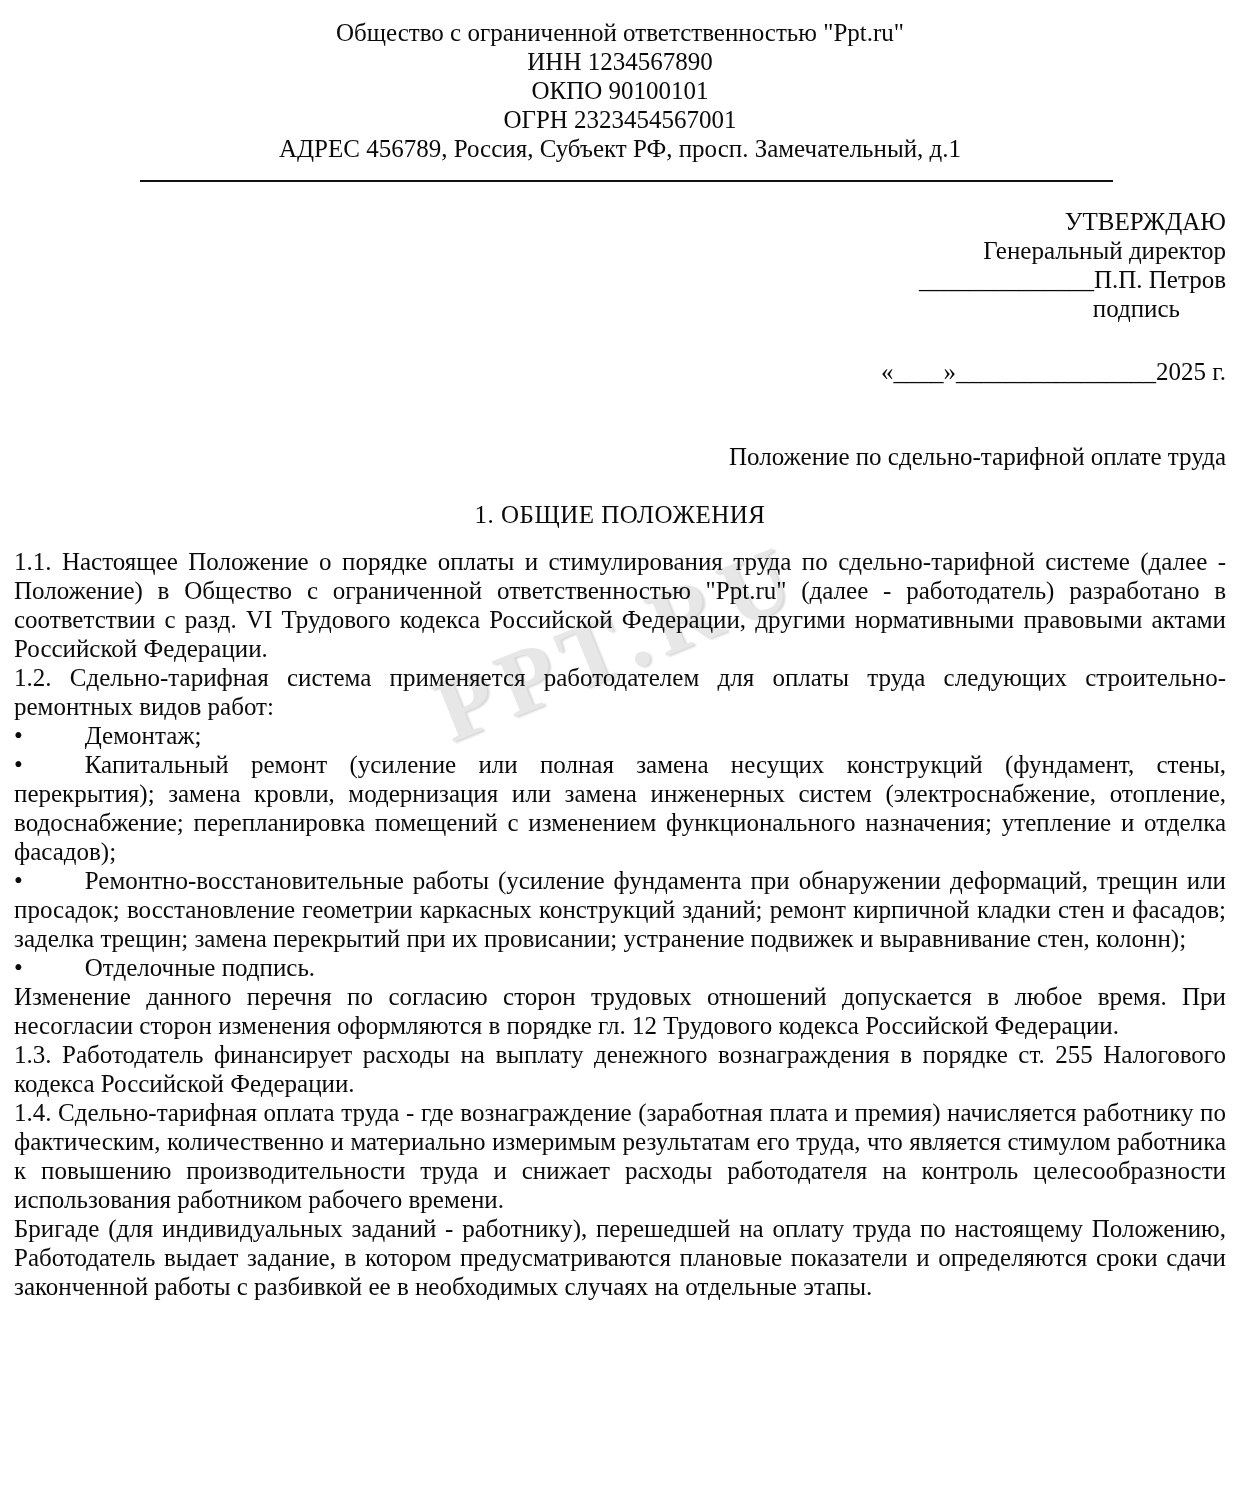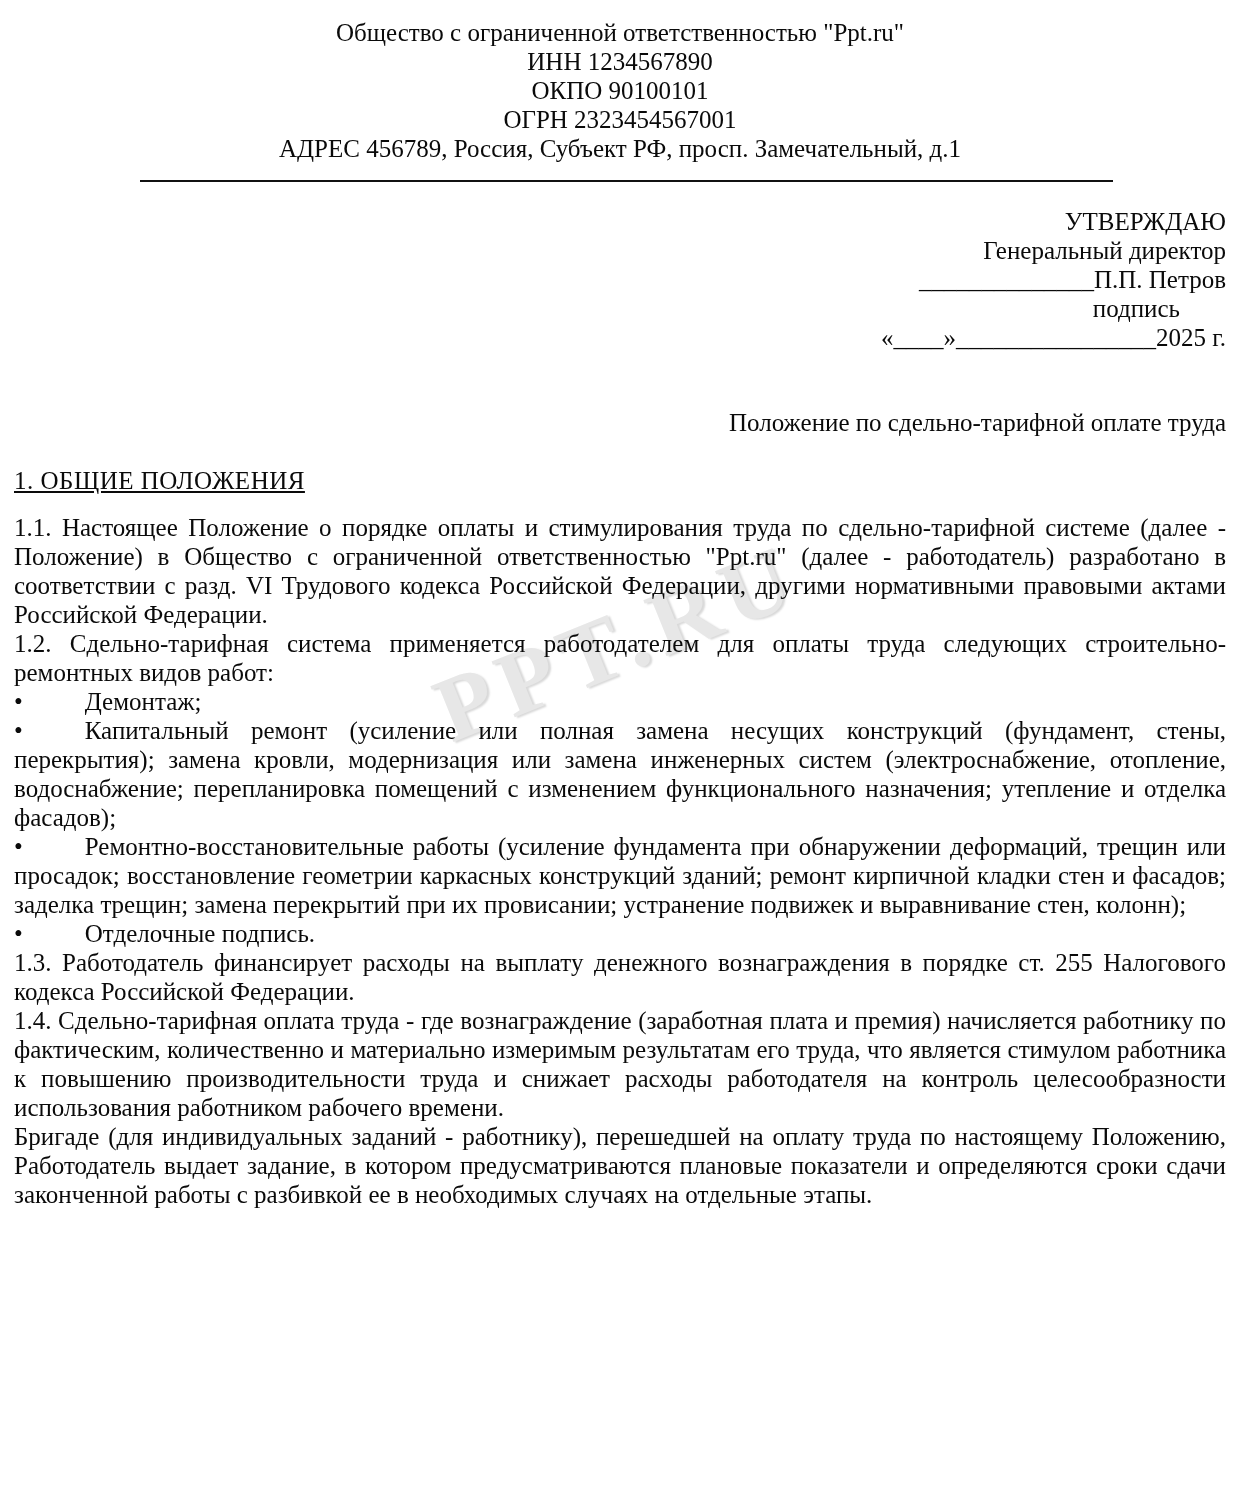--- a/index.html
+++ b/index.html
@@ -34,25 +34,25 @@
     width: 973px;
     height: 0;
     border: none;
     border-top: 2px solid #111;
   }
 
   
   .approval { margin-top: 25px; text-align: right; }
   .approval div { white-space: nowrap; }
   .sign-caption { padding-right: 46px; }
-  .date-line { text-align: right; white-space: nowrap; }
+  .date-line { margin-top: 34px; text-align: right; white-space: nowrap; }
 
   
   .doc-title { margin-top: 56px; text-align: right; }
-  .section-heading { margin-top: 29px; text-align: left; letter-spacing: 0.5px; text-decoration: underline; }
+  .section-heading { margin-top: 29px; text-align: center; letter-spacing: 0.5px; }
 
   
   .body-text { margin-top: 18px; text-align: justify; }
   .body-text p { margin: 0; padding: 0; }
   .body-text p.bullet .marker { display: inline-block; }
   .body-text p.bullet .tab { display: inline-block; width: 62px; }
 
   
   .watermark {
     position: absolute;
@@ -103,19 +103,20 @@
 
     <div class="section-heading">1. ОБЩИЕ ПОЛОЖЕНИЯ</div>
 
     <div class="body-text">
         <p>1.1. Настоящее Положение о порядке оплаты и стимулирования труда по сдельно-тарифной системе (далее - Положение) в Общество с ограниченной ответственностью "Ppt.ru" (далее - работодатель) разработано в соответствии с разд. VI Трудового кодекса Российской Федерации, другими нормативными правовыми актами Российской Федерации.</p>
         <p>1.2. Сдельно-тарифная система применяется работодателем для оплаты труда следующих строительно-ремонтных видов работ:</p>
         <p class="bullet"><span class="marker">•</span><span class="tab"></span><span>Демонтаж;</span></p>
         <p class="bullet"><span class="marker">•</span><span class="tab"></span><span>Капитальный ремонт (усиление или полная замена несущих конструкций (фундамент, стены, перекрытия); замена кровли, модернизация или замена инженерных систем (электроснабжение, отопление, водоснабжение; перепланировка помещений с изменением функционального назначения; утепление и отделка фасадов);</span></p>
         <p class="bullet"><span class="marker">•</span><span class="tab"></span><span>Ремонтно-восстановительные работы (усиление фундамента при обнаружении деформаций, трещин или просадок; восстановление геометрии каркасных конструкций зданий; ремонт кирпичной кладки стен и фасадов; заделка трещин; замена перекрытий при их провисании; устранение подвижек и выравнивание стен, колонн);</span></p>
         <p class="bullet"><span class="marker">•</span><span class="tab"></span><span>Отделочные подпись.</span></p>
+        <p>Изменение данного перечня по согласию сторон трудовых отношений допускается в любое время. При несогласии сторон изменения оформляются в порядке гл. 12 Трудового кодекса Российской Федерации.</p>
         <p>1.3. Работодатель финансирует расходы на выплату денежного вознаграждения в порядке ст. 255 Налогового кодекса Российской Федерации.</p>
         <p>1.4. Сдельно-тарифная оплата труда - где вознаграждение (заработная плата и премия) начисляется работнику по фактическим, количественно и материально измеримым результатам его труда, что является стимулом работника к повышению производительности труда и снижает расходы работодателя на контроль целесообразности использования работником рабочего времени.</p>
         <p>Бригаде (для индивидуальных заданий - работнику), перешедшей на оплату труда по настоящему Положению, Работодатель выдает задание, в котором предусматриваются плановые показатели и определяются сроки сдачи законченной работы с разбивкой ее в необходимых случаях на отдельные этапы.</p>
       </div>
 
   </div>
 </div>
 
 </body></html>

